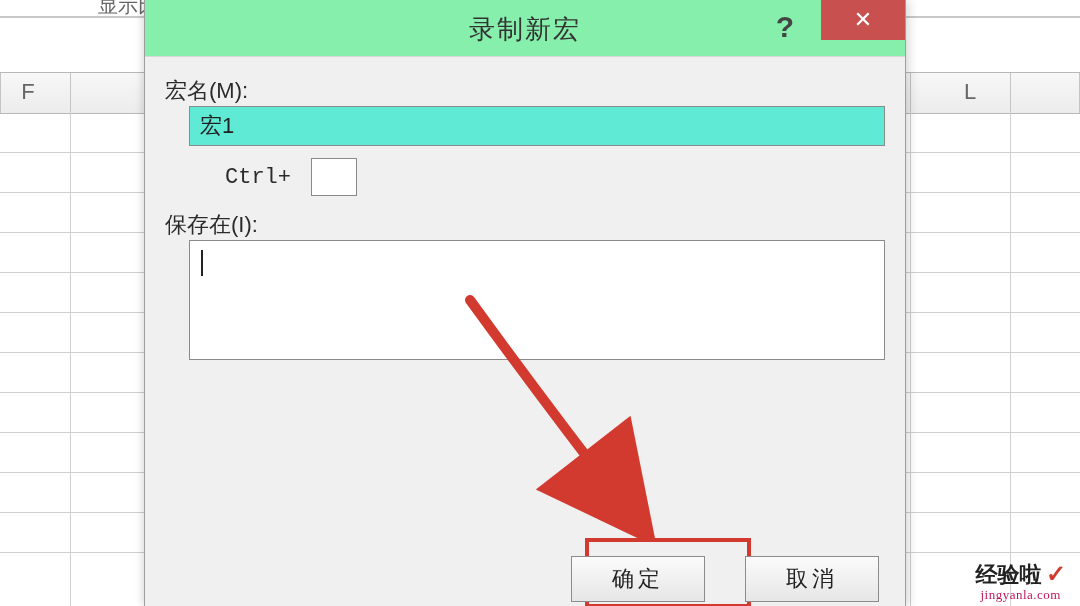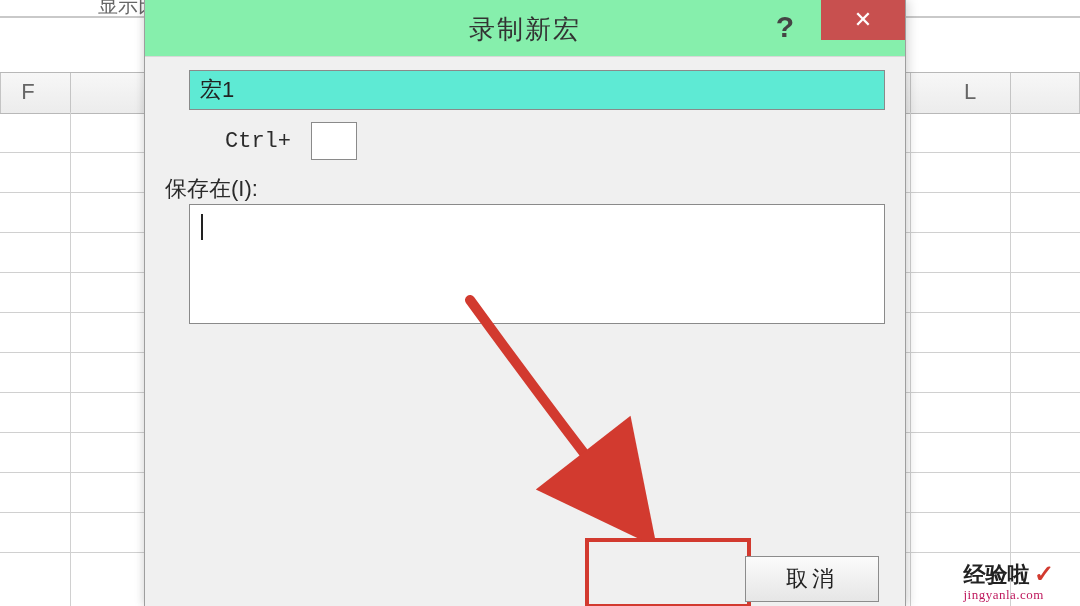--- a/index.html
+++ b/index.html
@@ -253,23 +253,23 @@
     pointer-events: none;
   }
   
   .arrow-svg {
     position: absolute;
     pointer-events: none;
   }
   
   .watermark {
     position: absolute;
-    right: 26px;
+    right: 14px;
     bottom: 4px;
-    text-align: left;
+    text-align: center;
     line-height: 1.1;
   }
   .wm-main {
     font-size: 22px;
     font-weight: bold;
     color: #222;
   }
   .wm-check {
     color: #d23a2f;
     font-weight: bold;
@@ -323,37 +323,41 @@
   <div class="dialog">
     <div class="titlebar">
       <div class="title">录制新宏</div>
       <div class="help">?</div>
       <div class="close">
         <span>✕</span>
       </div>
     </div>
 
     <div class="body">
+      <div class="field-label">宏名(M):</div>
       <input class="text-input" type="text" value="宏1" style="">
 
       <div class="shortcut-row">
         <span>Ctrl+</span>
         <input class="shortcut-input" type="text" value="" style="">
       </div>
 
       <div class="field-label" style="margin-top:14px">保存在(I):</div>
 
       <div style="position:relative">
         <textarea class="textarea" style=""></textarea>
         <div class="textarea-caret" style="left:36px; top:10px"></div>
       </div>
 
       <div class="ok-highlight" style="left:420px; top:468px; width:158px; height:62px"></div>
 
       <div class="buttons">
+        <div class="btn">
+            <span>确定</span>
+          </div>
         <div class="btn">
             <span>取消</span>
           </div>
       </div>
     </div>
   </div>
 
   <svg class="arrow-svg" style="left:430px; top:290px; width:260px; height:250px" viewBox="0 0 260 250">
     <defs>
       <marker id="ah" markerWidth="14" markerHeight="14" refX="7" refY="7" orient="auto">

